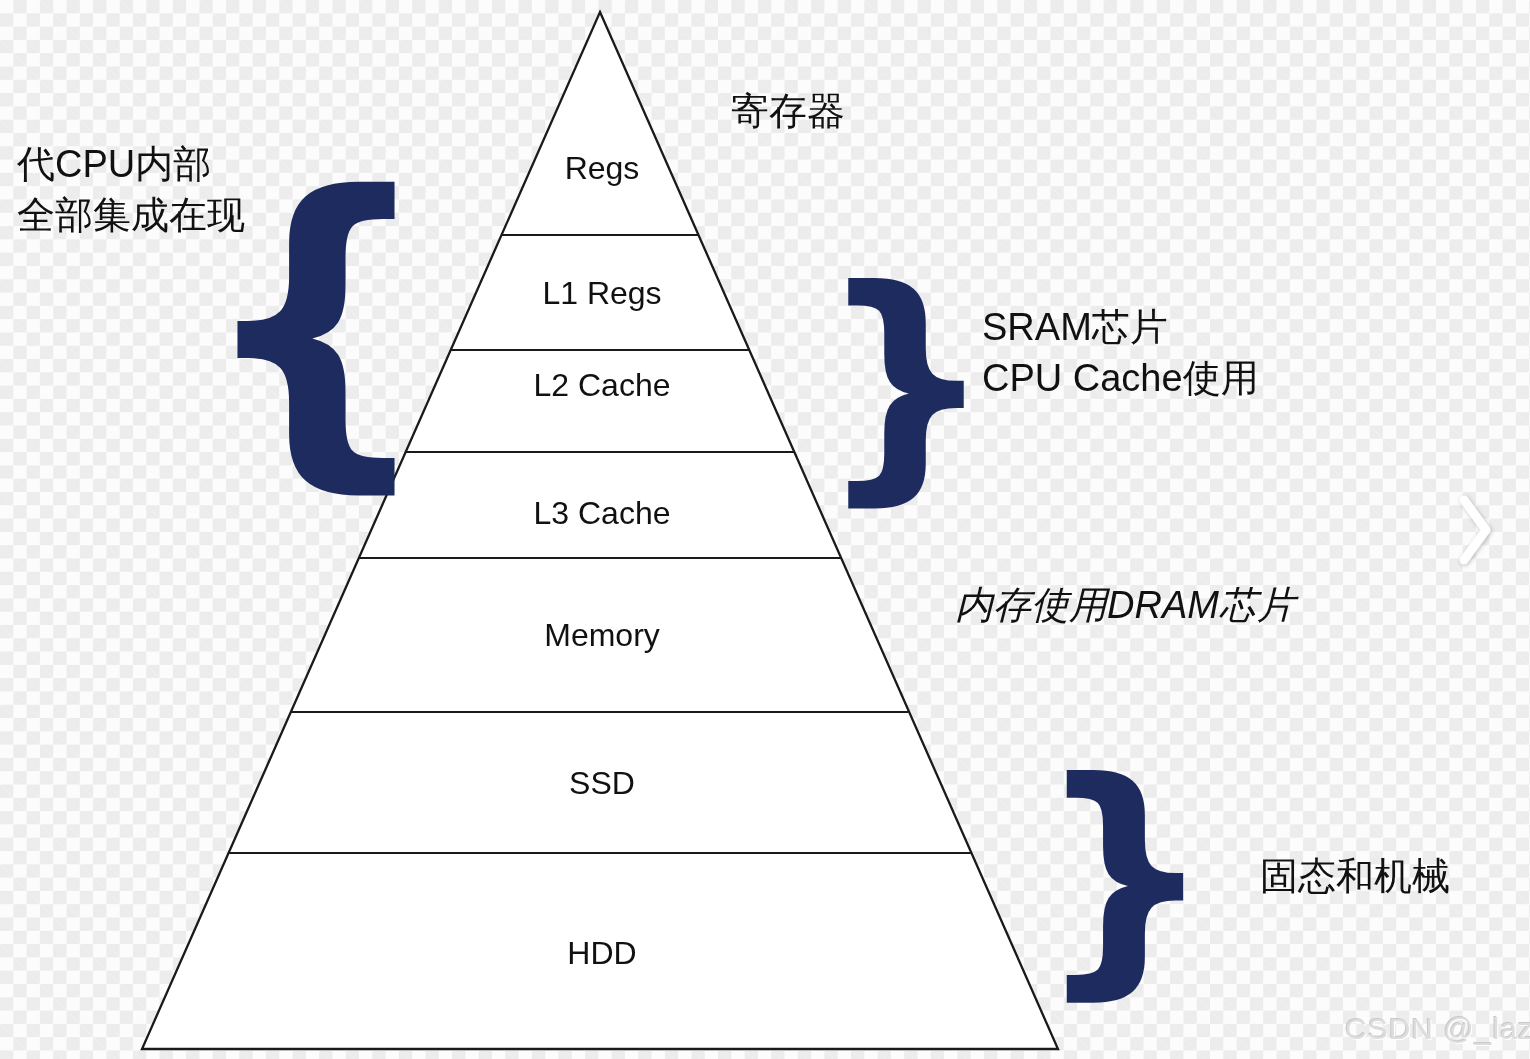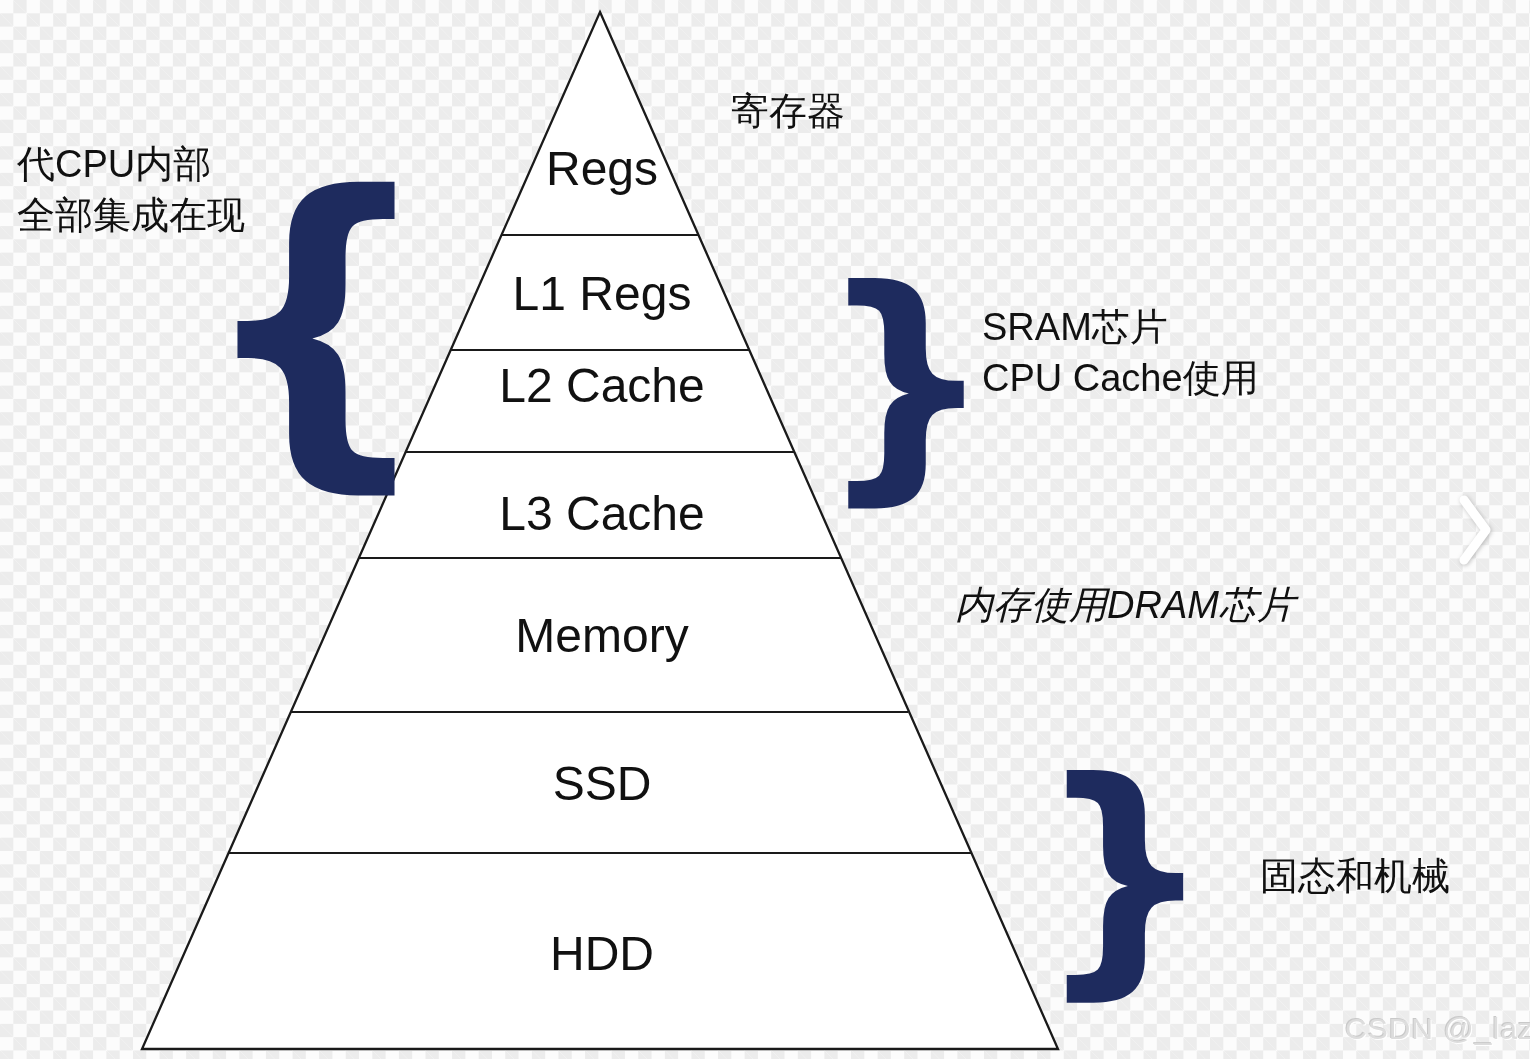--- a/index.html
+++ b/index.html
@@ -25,21 +25,21 @@
     stroke: var(--pyramid-stroke, #1a1a1a);
     stroke-width: 2.3;
   }
   .pyramid-svg line {
     stroke: var(--pyramid-stroke, #1a1a1a);
     stroke-width: 2;
   }
   .layer-label {
     position: absolute; left: 602px;
     transform: translate(-50%, -50%);
-    font-size: 48px; white-space: nowrap;
+    font-size: 32px; white-space: nowrap;
     color: var(--ink, #111);
   }
   .note {
     position: absolute;
     font-size: 38px; line-height: 51px;
     white-space: nowrap; color: var(--ink, #111);
   }
   .brace {
     position: absolute;
     display: flex; align-items: center; justify-content: center;

